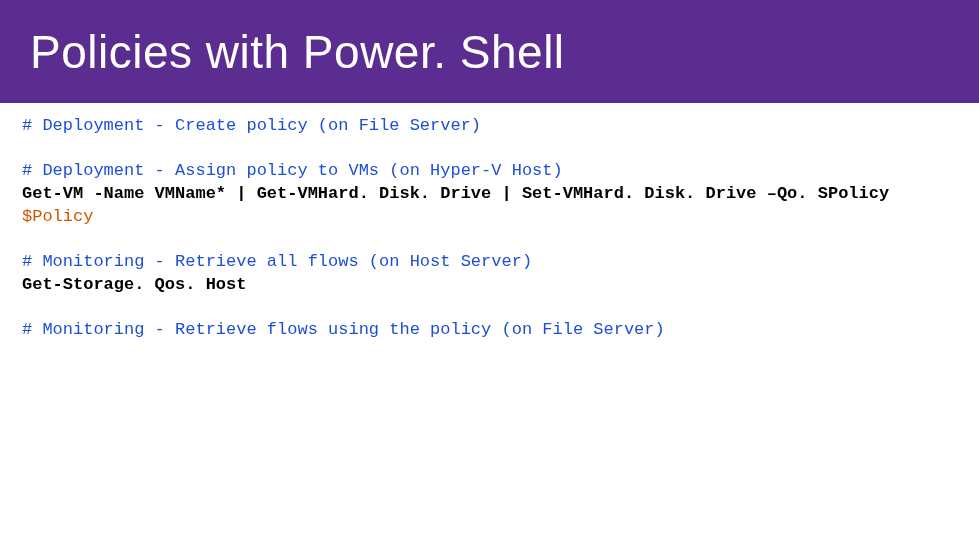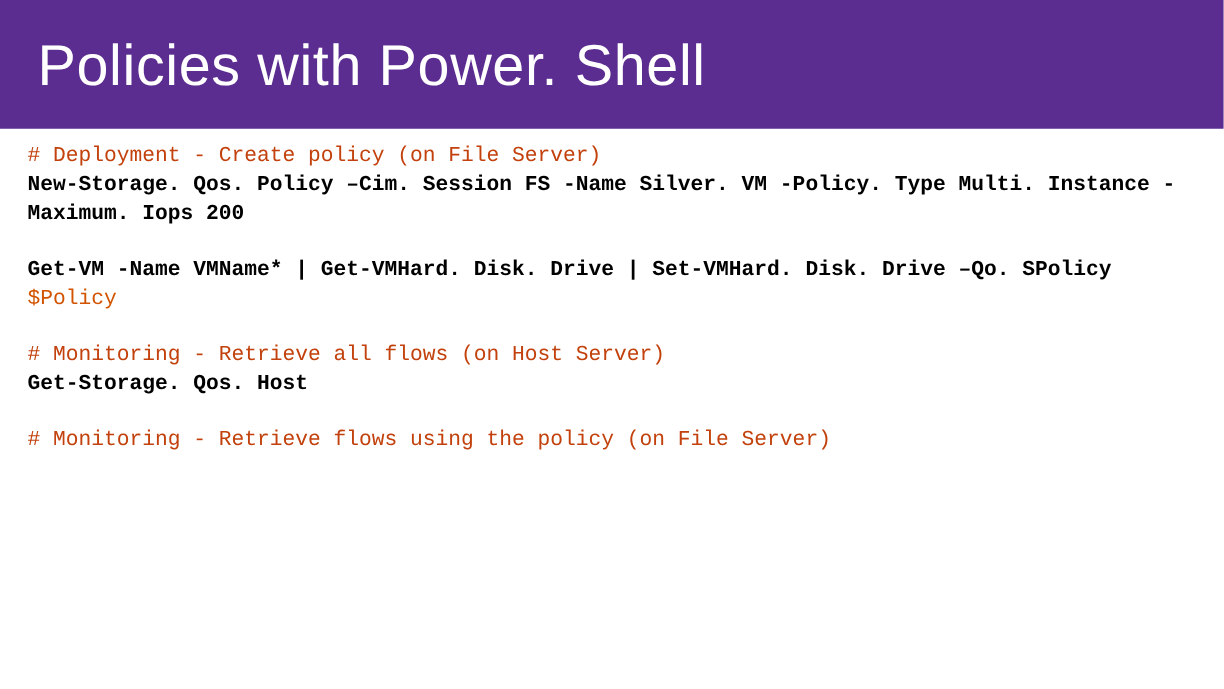--- a/index.html
+++ b/index.html
@@ -30,21 +30,21 @@
     .content {
       padding: 12px 22px;
       font-family: 'Consolas', 'Courier New', monospace;
       font-size: 17px;
       line-height: 1.35;
     }
     .block {
       margin-bottom: 22px;
     }
     .comment {
-      color: #c2410c;
+      color: #1d4ed8;
     }
     .cmd {
       color: #000000;
       font-weight: bold;
     }
     .variable {
       color: #d35400;
     }
     .line {
       white-space: pre-wrap;
@@ -54,24 +54,24 @@
 </head>
 <body>
 
 <div class="header">
   <h1>Policies with Power. Shell</h1>
 </div>
 
 <div class="content">
   <div class="block">
     <div class="line comment"># Deployment - Create policy (on File Server)</div>
-    <div class="line"><span class="cmd">New-Storage. Qos. Policy –Cim. Session FS -Name Silver. VM -Policy. Type Multi. Instance -Maximum. Iops 200</span></div>
   </div>
 
   <div class="block">
+    <div class="line comment"># Deployment - Assign policy to VMs (on Hyper-V Host)</div>
     <div class="line"><span class="cmd">Get-VM -Name VMName* | Get-VMHard. Disk. Drive | Set-VMHard. Disk. Drive –Qo. SPolicy </span><span class="variable">$Policy</span></div>
   </div>
 
   <div class="block">
     <div class="line comment"># Monitoring - Retrieve all flows (on Host Server)</div>
     <div class="line"><span class="cmd">Get-Storage. Qos. Host</span></div>
   </div>
 
   <div class="block">
     <div class="line comment"># Monitoring - Retrieve flows using the policy (on File Server)</div>

